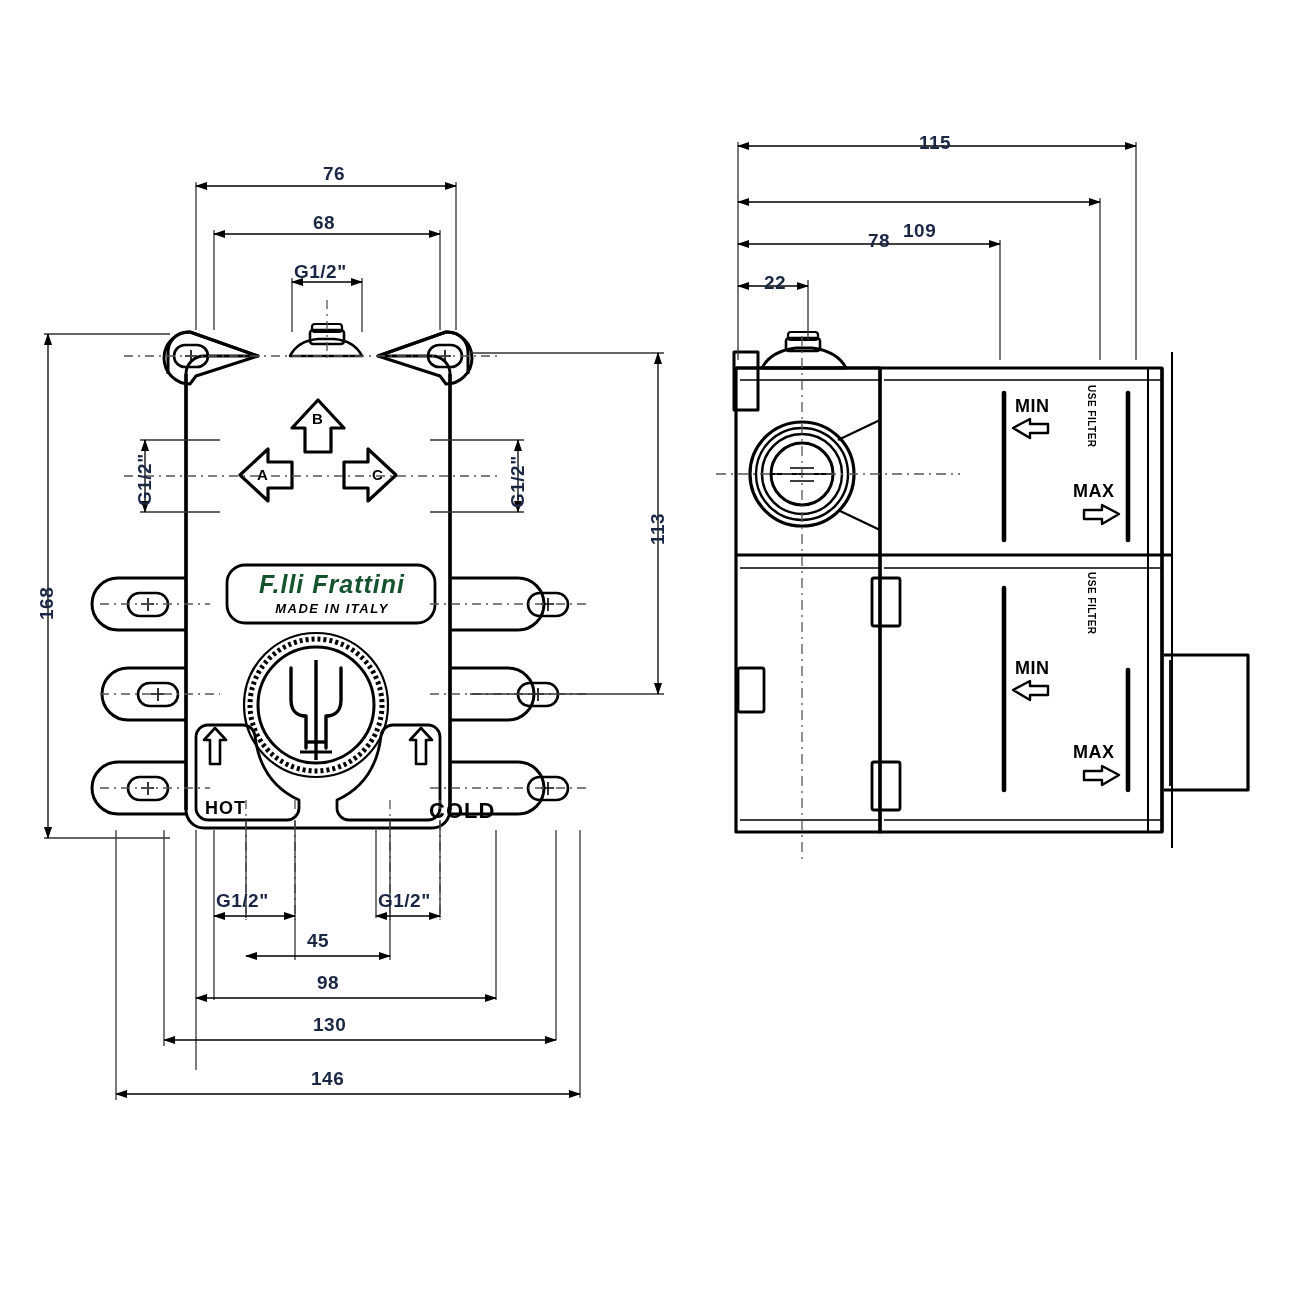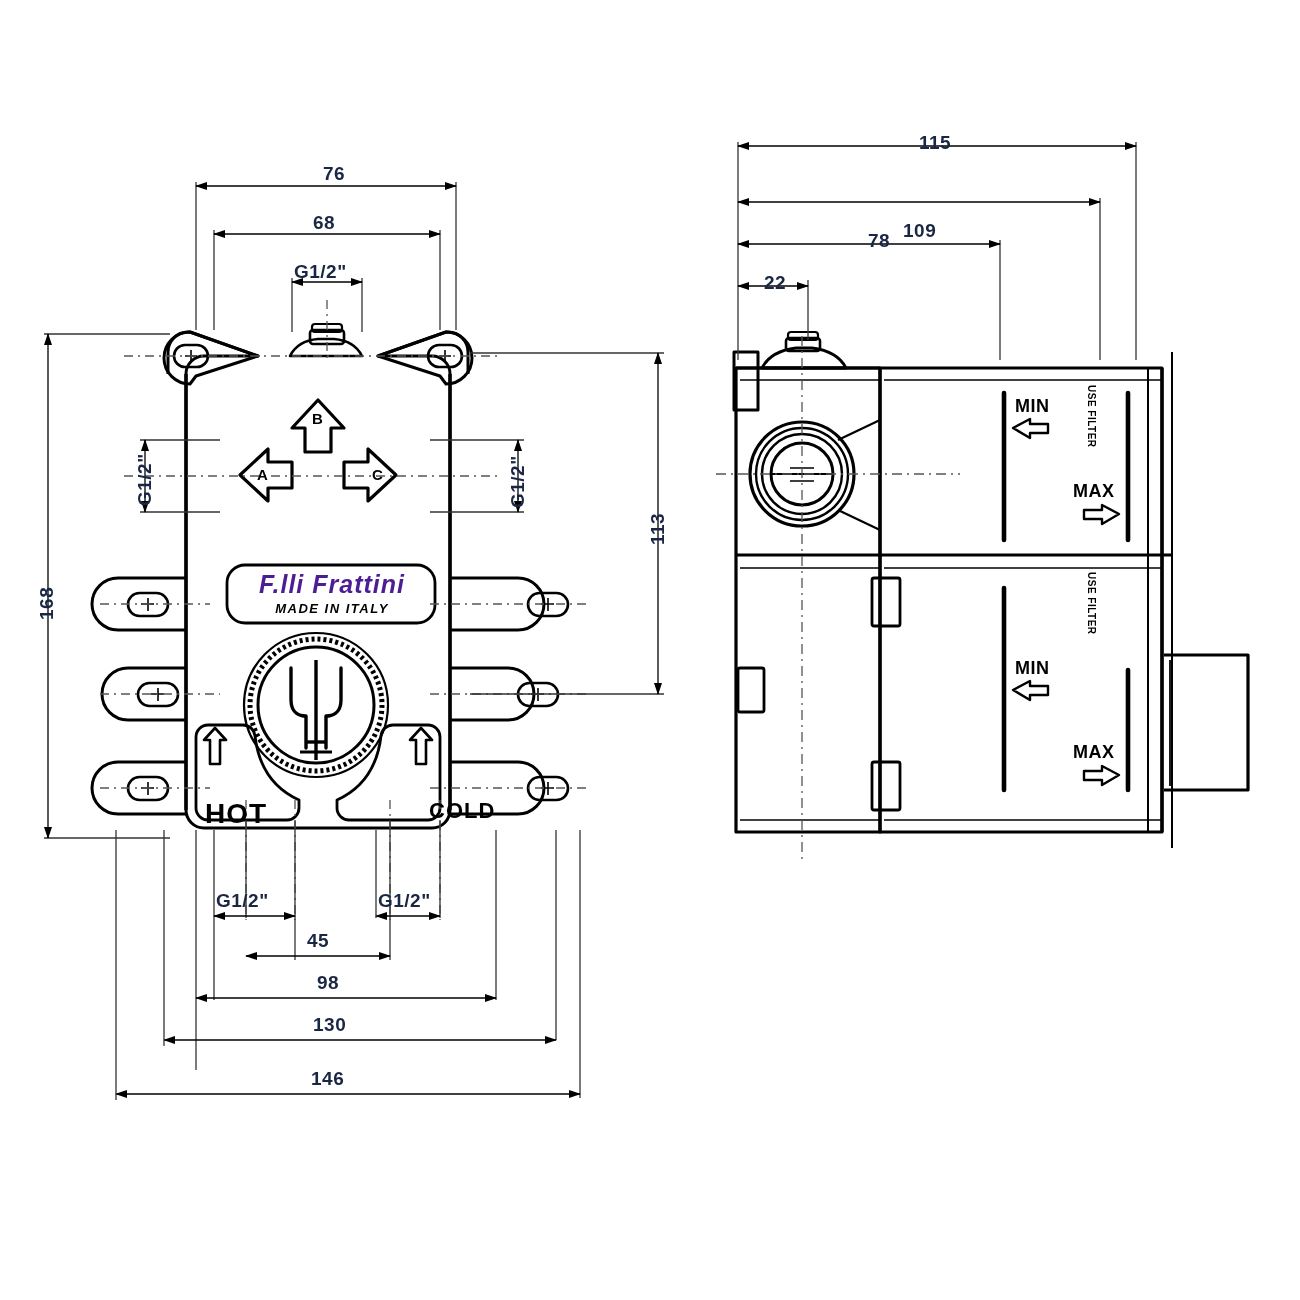--- a/index.html
+++ b/index.html
@@ -305,27 +305,27 @@
 <div class="dimtxt" style="left:307px;top:930px;">45</div>
 <div class="dimtxt" style="left:317px;top:972px;">98</div>
 <div class="dimtxt" style="left:313px;top:1014px;">130</div>
 <div class="dimtxt" style="left:311px;top:1068px;">146</div>
 
 <div style="position:absolute;left:312px;top:410px;font-size:15px;font-weight:bold;color:#000;font-family:'Liberation Sans',sans-serif;">B</div>
 <div style="position:absolute;left:257px;top:466px;font-size:15px;font-weight:bold;color:#000;font-family:'Liberation Sans',sans-serif;">A</div>
 <div style="position:absolute;left:372px;top:466px;font-size:15px;font-weight:bold;color:#000;font-family:'Liberation Sans',sans-serif;">C</div>
 
 <div style="position:absolute;left:236px;top:570px;width:192px;text-align:center;
-            font-size:25px;font-weight:bold;font-style:italic;color:#4c1d95;
+            font-size:25px;font-weight:bold;font-style:italic;color:#14532d;
             letter-spacing:1px;font-family:'Liberation Sans',sans-serif;">F.lli Frattini</div>
 <div style="position:absolute;left:236px;top:601px;width:192px;text-align:center;
             font-size:13px;font-weight:bold;font-style:italic;color:#000;
             letter-spacing:1.5px;font-family:'Liberation Sans',sans-serif;">MADE IN ITALY</div>
 
-<div style="position:absolute;left:205px;top:798px;font-size:28px;font-weight:bold;
+<div style="position:absolute;left:205px;top:798px;font-size:18px;font-weight:bold;
             color:#000;letter-spacing:1px;font-family:'Liberation Sans',sans-serif;">HOT</div>
 <div style="position:absolute;left:381px;top:798px;font-size:22px;font-weight:bold;
             color:#000;letter-spacing:1px;font-family:'Liberation Sans',sans-serif;margin-left:48px;">COLD</div>
 
 <div class="dimtxt" style="left:919px;top:132px;">115</div>
 <div class="dimtxt" style="left:903px;top:188px;margin-top:32px;">109</div>
 <div class="dimtxt" style="left:859px;top:230px;margin-left:9px;">78</div>
 <div class="dimtxt" style="left:764px;top:272px;">22</div>
 
 <div style="position:absolute;left:1015px;top:396px;font-size:18px;font-weight:bold;

